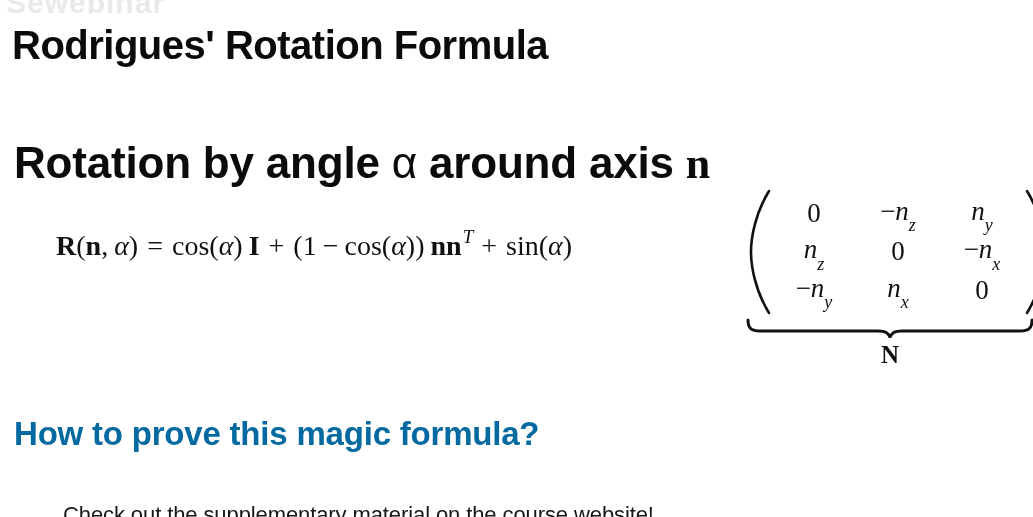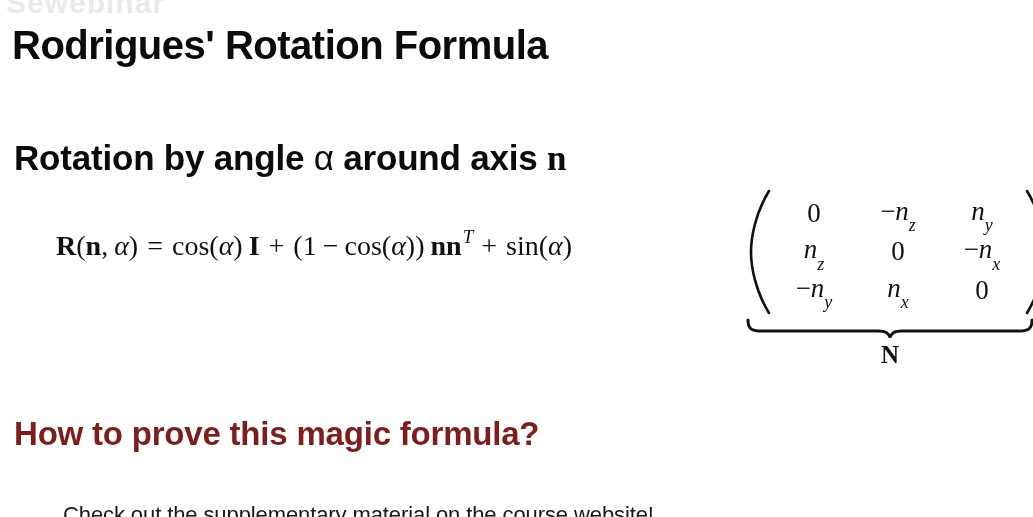--- a/index.html
+++ b/index.html
@@ -45,21 +45,21 @@
     white-space: nowrap;
   }
 
   
   #subtitle {
     position: absolute;
     left: 14px;
     top: 128px;
     font-family: "Liberation Sans", sans-serif;
     font-weight: 700;
-    font-size: 35px;
+    font-size: 44px;
     letter-spacing: -0.2px;
     line-height: 1.1;
     color: #0b0b0b;
     white-space: nowrap;
     margin-top: 11px;
   }
   #subtitle .mathvar {
     font-family: "Liberation Serif", serif;
     font-weight: 700;
     font-style: normal;
@@ -167,21 +167,21 @@
 
   
   #question {
     position: absolute;
     left: 14px;
     top: 388px;
     font-family: "Liberation Sans", sans-serif;
     font-weight: 700;
     font-size: 33px;
     letter-spacing: -0.2px;
-    color: #7f1d1d;
+    color: #0369a1;
     white-space: nowrap;
   }
 
   
   #footnote {
     position: absolute;
     left: 63px;
     top: 480px;
     font-family: "Liberation Sans", sans-serif;
     font-weight: 400;

